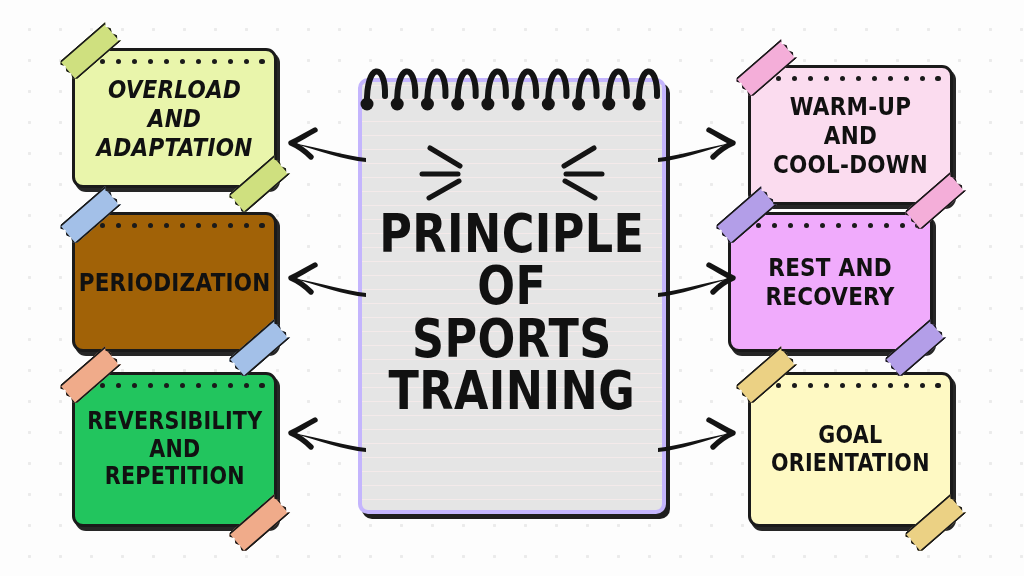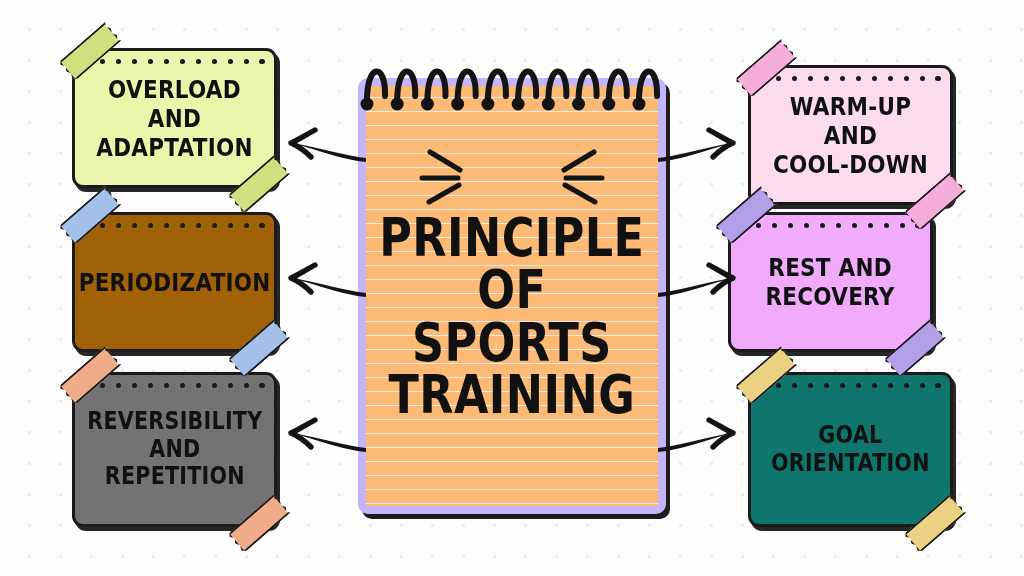--- a/index.html
+++ b/index.html
@@ -87,22 +87,22 @@
   .tape.tl { top: -12px; left: -16px; transform: rotate(-41deg); }
   .tape.br { bottom: -12px; right: -16px; transform: rotate(-41deg); }
 
   
   #notepad {
     position: absolute;
     left: 358px;
     top: 78px;
     width: 308px;
     height: 436px;
-    background: #fdba74;
-    border: 8px solid #c4b5fd;
+    background: #e5e5e5;
+    border: 4px solid #c4b5fd;
     border-radius: 10px;
     box-shadow: 4px 5px 0 rgba(18,18,18,0.95);
     overflow: hidden;
     z-index: 4;
   }
 
   #rules {
     position: absolute;
     inset: 0;
     background-image: repeating-linear-gradient(
@@ -155,21 +155,21 @@
     z-index: 5;
     pointer-events: none;
   }
 </style>
 </head>
 <body>
 
 <div id="stage">
 
   <div id="cards-layer">
-      <div class="card" style="left: 72px; top: 48px; width: 205px; height: 140px; background: rgb(233, 245, 171);">
+      <div class="card" style="left: 72px; top: 48px; width: 205px; height: 140px; background: rgb(233, 245, 171); font-style: italic;">
         <div class="perf">
           <i></i>
           <i></i>
           <i></i>
           <i></i>
           <i></i>
           <i></i>
           <i></i>
           <i></i>
           <i></i>
@@ -194,21 +194,21 @@
           <i></i>
           <i></i>
           <i></i>
           <i></i>
           <i></i>
         </div>
         <div class="card-label" style="font-size: 25px; white-space: pre-line;">PERIODIZATION</div>
         <div class="tape tl" style="background: rgb(163, 192, 232);"></div>
         <div class="tape br" style="background: rgb(163, 192, 232);"></div>
       </div>
-      <div class="card" style="left: 72px; top: 372px; width: 205px; height: 155px; background: #737373;">
+      <div class="card" style="left: 72px; top: 372px; width: 205px; height: 155px; background: #22c55e;">
         <div class="perf">
           <i></i>
           <i></i>
           <i></i>
           <i></i>
           <i></i>
           <i></i>
           <i></i>
           <i></i>
           <i></i>
@@ -255,21 +255,21 @@
           <i></i>
           <i></i>
           <i></i>
           <i></i>
         </div>
         <div class="card-label" style="font-size: 25px; white-space: pre-line;">REST AND
 RECOVERY</div>
         <div class="tape tl" style="background: rgb(179, 158, 232);"></div>
         <div class="tape br" style="background: rgb(179, 158, 232);"></div>
       </div>
-      <div class="card" style="left: 748px; top: 372px; width: 205px; height: 155px; background: #0f766e;">
+      <div class="card" style="left: 748px; top: 372px; width: 205px; height: 155px; background: #fef9c3;">
         <div class="perf">
           <i></i>
           <i></i>
           <i></i>
           <i></i>
           <i></i>
           <i></i>
           <i></i>
           <i></i>
           <i></i>

